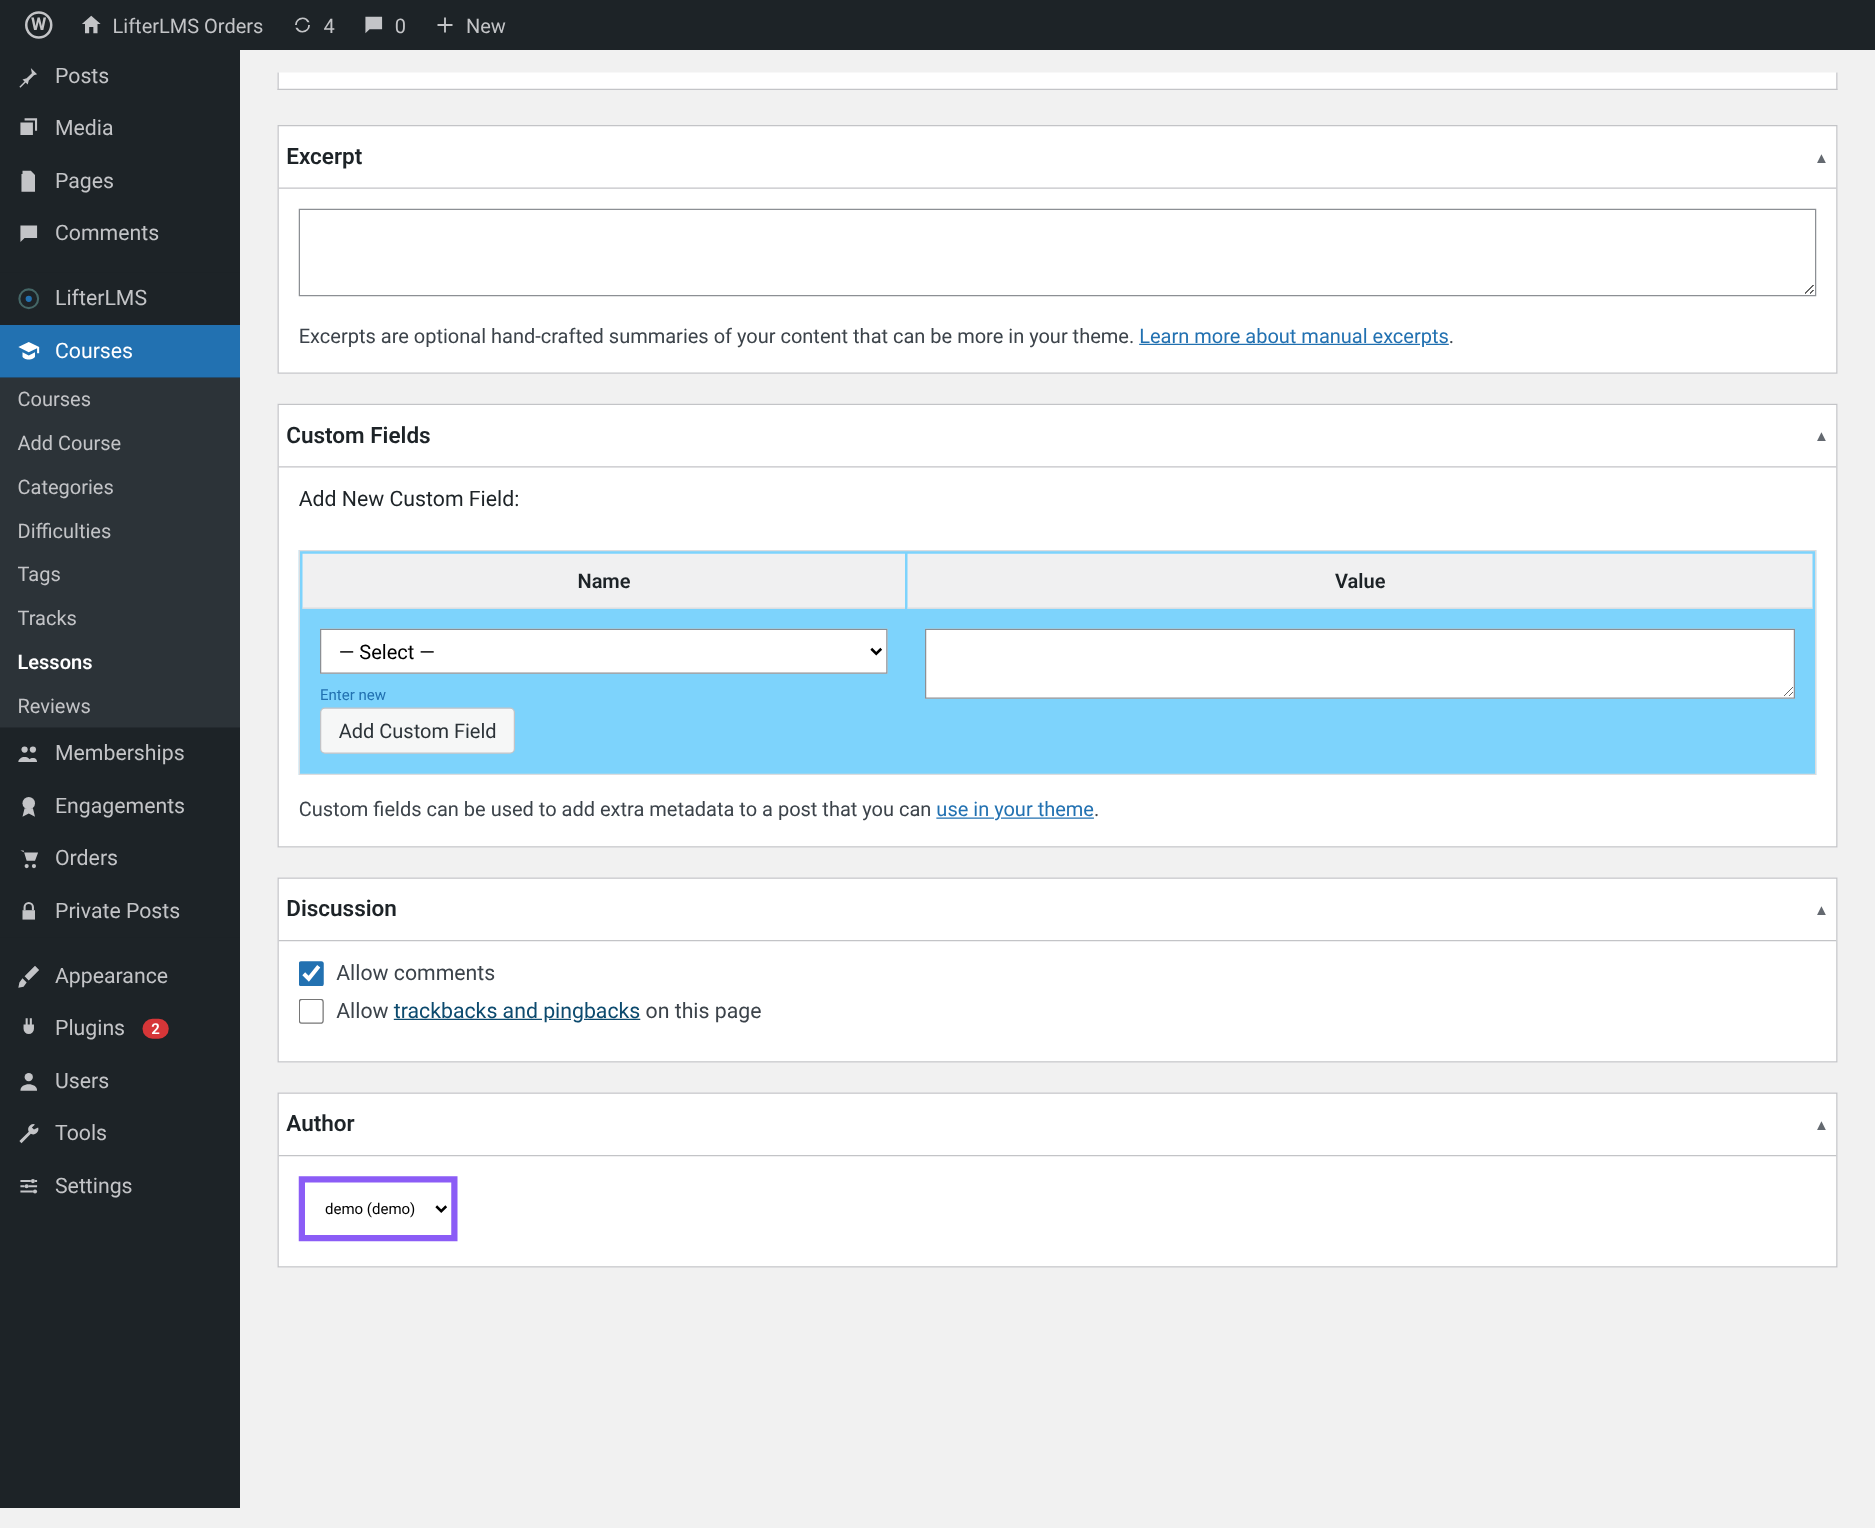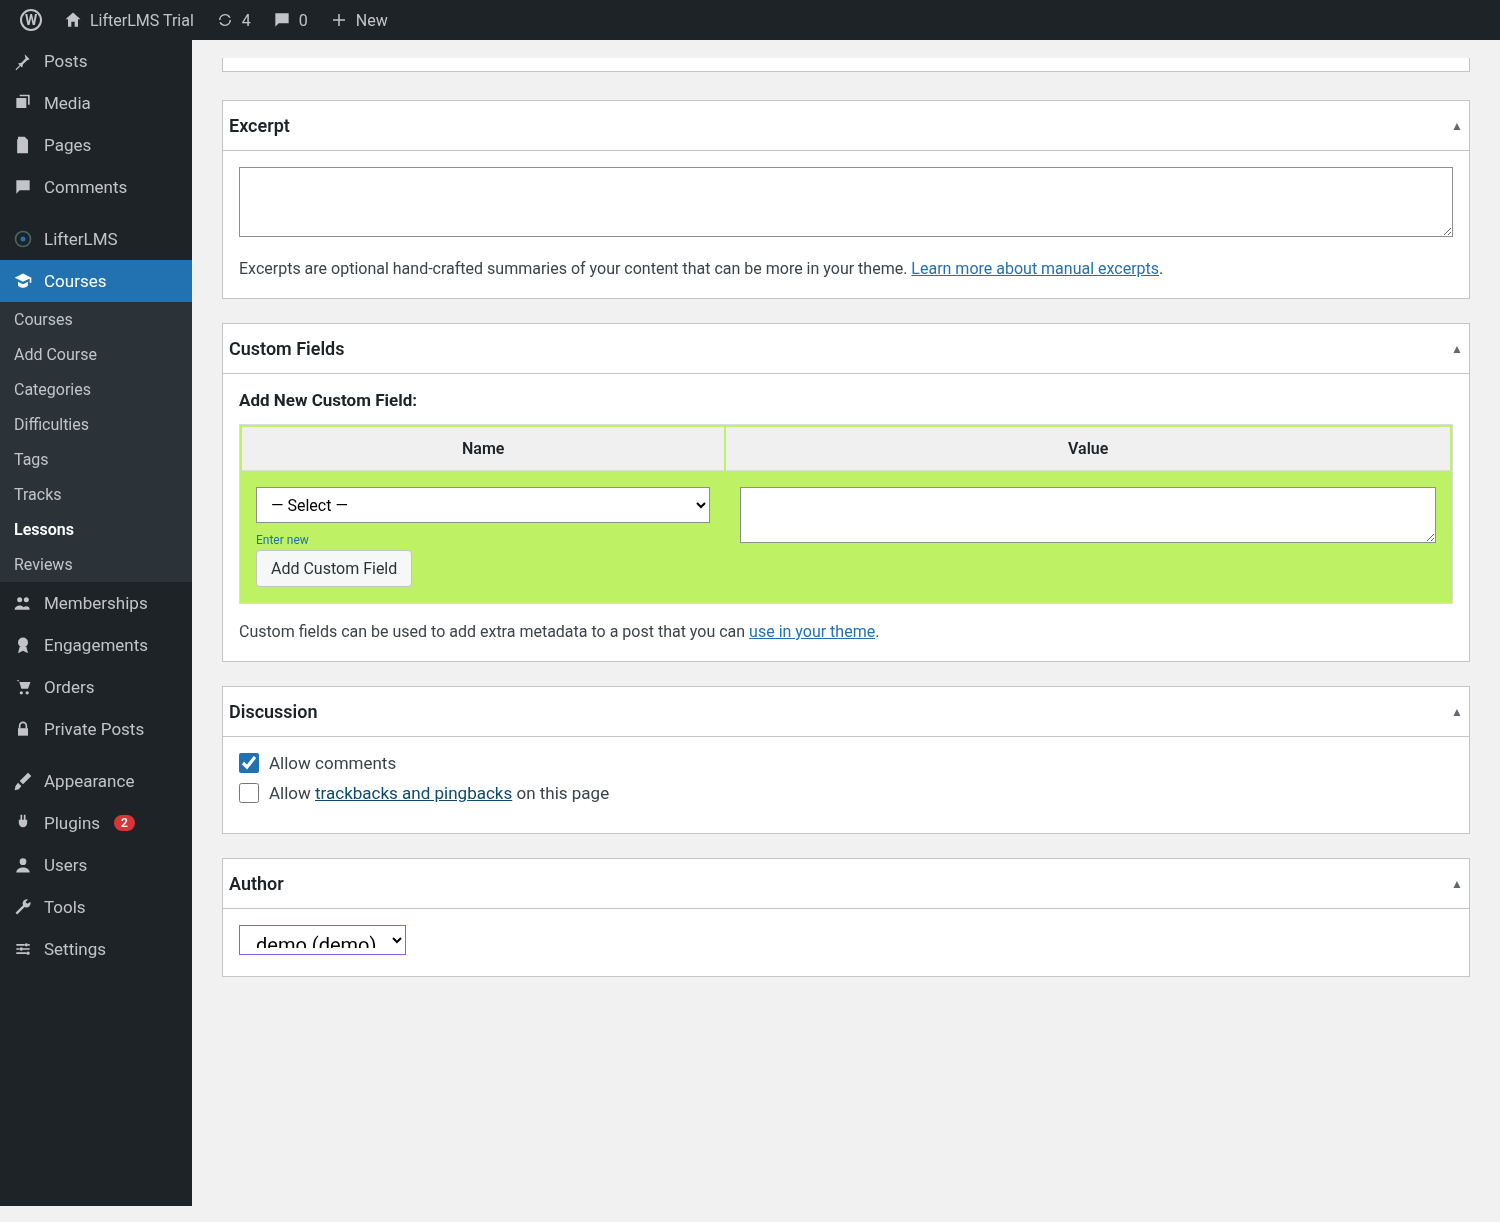--- a/index.html
+++ b/index.html
@@ -19,48 +19,48 @@
 .badge { background: #d63638; color: #fff; font-size: 12px; border-radius: 10px; padding: 1px 7px; margin-left: 4px; font-weight: 600; }
 .content { margin-left: 192px; margin-top: 40px; padding: 18px 30px; }
 .metabox { background: #fff; border: 1px solid #c3c4c7; margin-bottom: 24px; }
 .metabox-header { display: flex; justify-content: space-between; align-items: center; padding: 14px 6px; border-bottom: 1px solid #c3c4c7; cursor: pointer; }
 .metabox-title { font-size: 18px; font-weight: 600; color: #1d2327; }
 .metabox-body { padding: 16px 16px 20px; }
 .metabox-toggle { color: #646970; font-size: 12px; }
 textarea.excerpt-area { width: 100%; height: 70px; border: 1px solid #8c8f94; resize: vertical; font-size: 15px; padding: 6px; }
 .help-text { margin-top: 18px; font-size: 16px; color: #3c434a; }
 .help-text a { color: #2271b1; text-decoration: underline; }
-.cf-label { font-size: 17px; color: #1d2327; margin-bottom: 14px; display: block; font-weight: 700; }
-.cf-table { width: 100%; border: 1px solid #dcdcde; background: #bef264; }
+.cf-label { font-size: 17px; color: #1d2327; margin-bottom: 30px; display: block; font-weight: 400; }
+.cf-table { width: 100%; border: 1px solid #dcdcde; background: #7dd3fc; }
 .cf-table th { background: #f0f0f1; padding: 12px; font-size: 16px; font-weight: 600; color: #1d2327; border-bottom: 1px solid #dcdcde; }
 .cf-table td { padding: 14px; vertical-align: top; }
 .cf-select { width: 100%; padding: 6px 10px; font-size: 16px; border: 1px solid #8c8f94; background: #fff; height: 36px; }
 .cf-textarea { width: 100%; height: 56px; border: 1px solid #8c8f94; resize: vertical; background: #fff; }
 .enter-new { color: #2271b1; font-size: 12px; margin-top: 10px; display: inline-block; cursor: pointer; }
 .button { display: inline-block; background: #f6f7f7; border: 1px solid #c3c4c7; border-radius: 4px; padding: 8px 14px; font-size: 16px; color: #2c3338; cursor: pointer; margin-top: 2px; }
 .discussion-row { display: flex; align-items: center; gap: 10px; margin-bottom: 10px; font-size: 17px; color: #3c434a; }
 .discussion-row input[type=checkbox] { width: 20px; height: 20px; accent-color: #2271b1; }
 .discussion-row a { color: #0c4a6e; text-decoration: underline; }
-.author-select { padding: 6px 12px; font-size: 20px; border: 1px solid #8b5cf6; background: #fff; height: 30px; }
+.author-select { padding: 6px 12px; font-size: 12px; border: 5px solid #8b5cf6; background: #fff; height: 52px; }
 .topstub { background: #fff; border: 1px solid #c3c4c7; height: 14px; margin-bottom: 28px; border-top: none; }
 </style>
 </head>
 <body>
 
 <div class="admin-bar">
   <div class="admin-bar-item">
     <span class="wp-logo">W</span>
   </div>
   <div class="admin-bar-item">
     <span class="sidebar-icon">
         <svg viewBox="0 0 24 24" width="20" height="20" fill="currentColor">
           <path d="M12 3l9 8h-3v9h-4v-6h-4v6H6v-9H3z"></path>
         </svg>
       </span>
-    <span>LifterLMS Trial</span>
+    <span>LifterLMS Orders</span>
   </div>
   <div class="admin-bar-item">
     <span class="sidebar-icon">
         <svg viewBox="0 0 24 24" width="18" height="18" fill="currentColor">
           <path d="M12 4a8 8 0 017.5 5h-2.2A6 6 0 006 12H4a8 8 0 018-8zm0 16a8 8 0 01-7.5-5h2.2A6 6 0 0018 12h2a8 8 0 01-8 8z"></path>
         </svg>
       </span>
     <span>4</span>
   </div>
   <div class="admin-bar-item">

